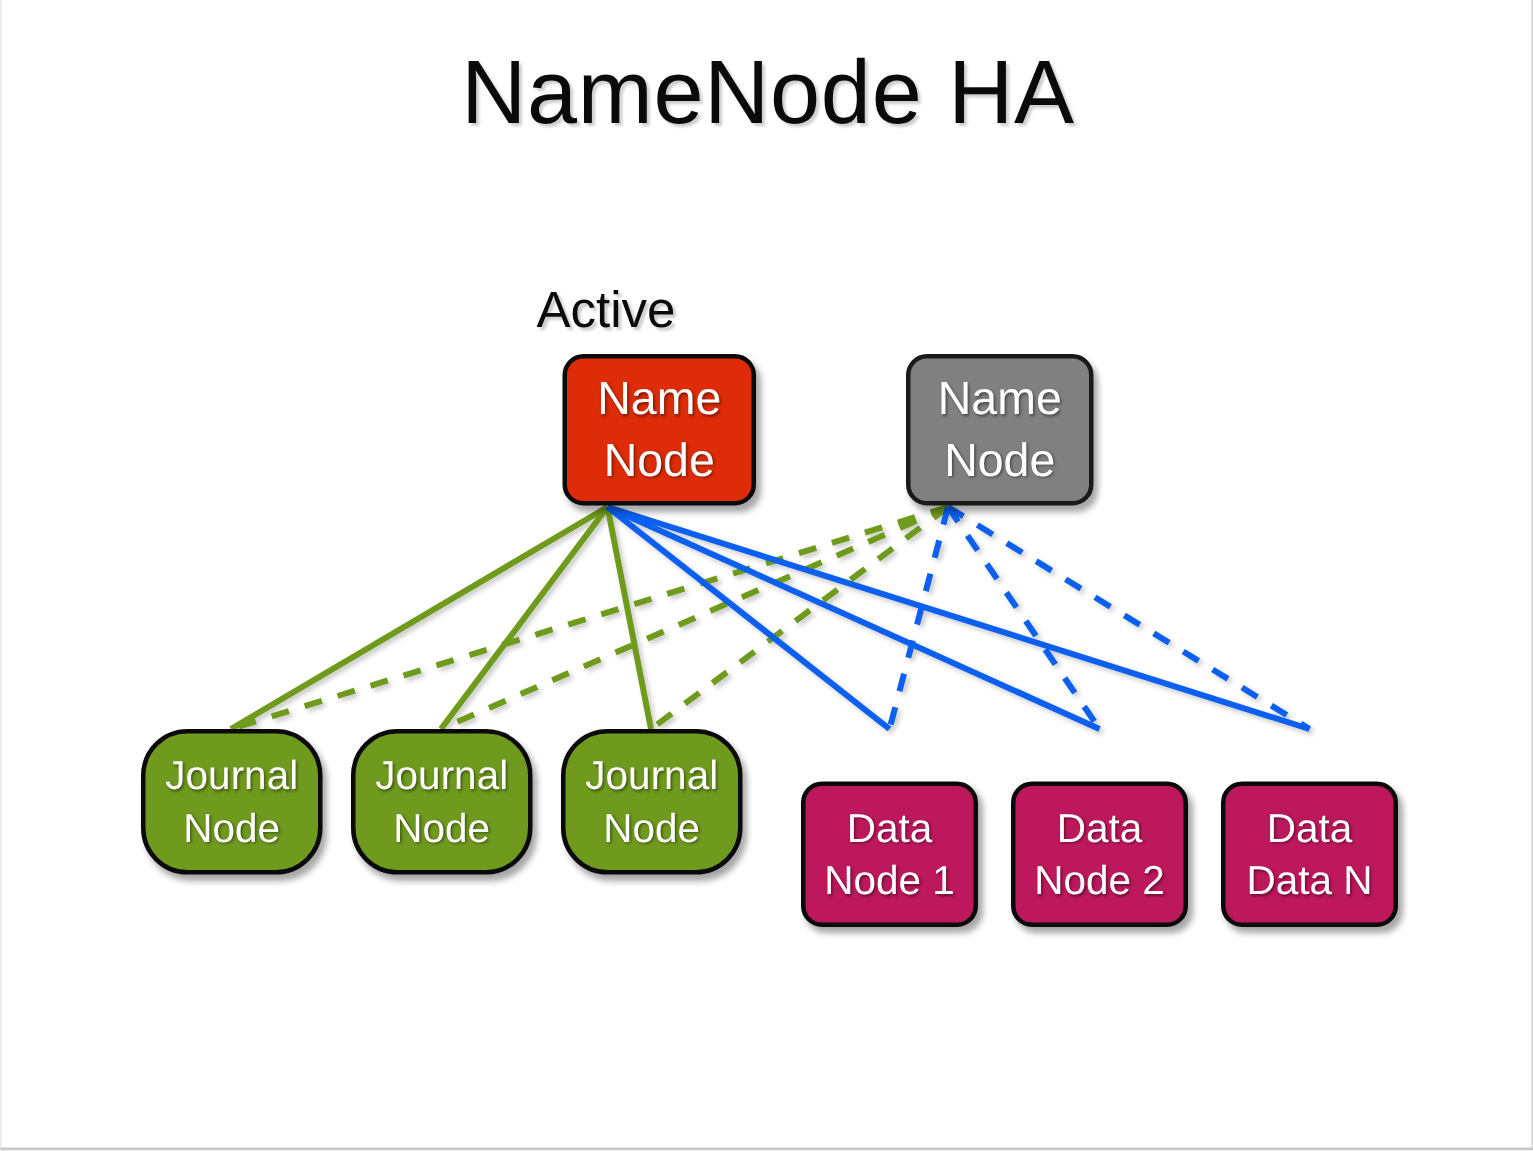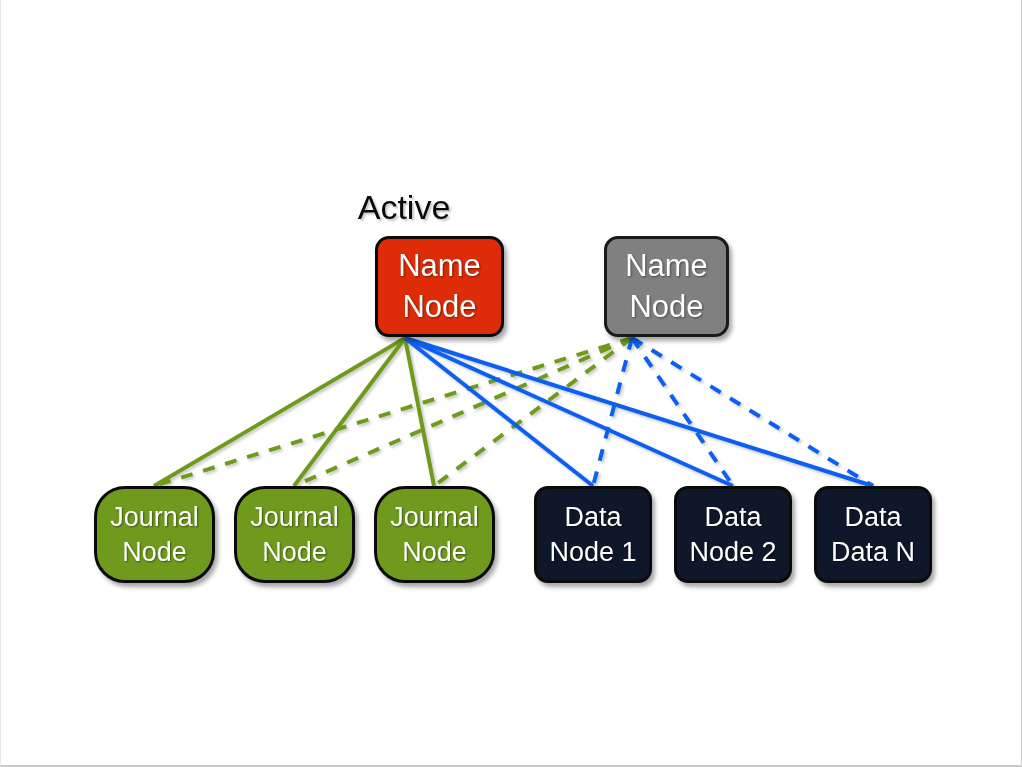--- a/index.html
+++ b/index.html
@@ -75,21 +75,21 @@
     line-height: 1.30;
     margin-left: 35px;
   }
   .node-small {
     font-size: 27px;
     line-height: 1.26;
   }
   .nn-active { background: #dd2c07; }
   .nn-standby { background: #808080; border-color: #1a1a1a; }
   .jn { background: #6f9a1e; border-radius: 31px; }
-  .dn { background: #0f172a; }
+  .dn { background: #be185d; margin-top: 35px; }
 </style>
 </head>
 <body>
 
 <div id="slide">
 
   <svg id="edges" viewBox="0 0 1022 767" xmlns="http://www.w3.org/2000/svg">
     <defs>
       <filter id="edgeShadow" x="-30%" y="-30%" width="170%" height="170%">
         <feDropShadow dx="2" dy="2" stdDeviation="1.6" flood-color="#000000" flood-opacity="0.22"></feDropShadow>
@@ -104,20 +104,21 @@
         <line x1="631" y1="338" x2="872" y2="486" stroke="#0a5ff0" stroke-width="4" stroke-dasharray="12 11"></line>
         <line x1="404" y1="338" x2="153" y2="486" stroke="#6f9a1e" stroke-width="4"></line>
         <line x1="404" y1="338" x2="293" y2="486" stroke="#6f9a1e" stroke-width="4"></line>
         <line x1="404" y1="338" x2="433" y2="486" stroke="#6f9a1e" stroke-width="4"></line>
         <line x1="404" y1="338" x2="592" y2="486" stroke="#0a5ff0" stroke-width="4"></line>
         <line x1="404" y1="338" x2="732" y2="486" stroke="#0a5ff0" stroke-width="4"></line>
         <line x1="404" y1="338" x2="872" y2="486" stroke="#0a5ff0" stroke-width="4"></line>
       </g>
   </svg>
 
+  <div class="slide-title">NameNode HA</div>
 
   <div class="role-label" style="left:348px; top:190px; width:110px;">Active</div>
   <div class="node-box node-nn nn-active" style="left:339px; top:236px; width:129px; height:101px;">
     <span class="ln">Name</span>
     <span class="ln">Node</span>
   </div>
 
   <div class="node-box node-nn nn-standby" style="left:568px; top:236px; width:125px; height:101px;">
     <span class="ln">Name</span>
     <span class="ln">Node</span>

